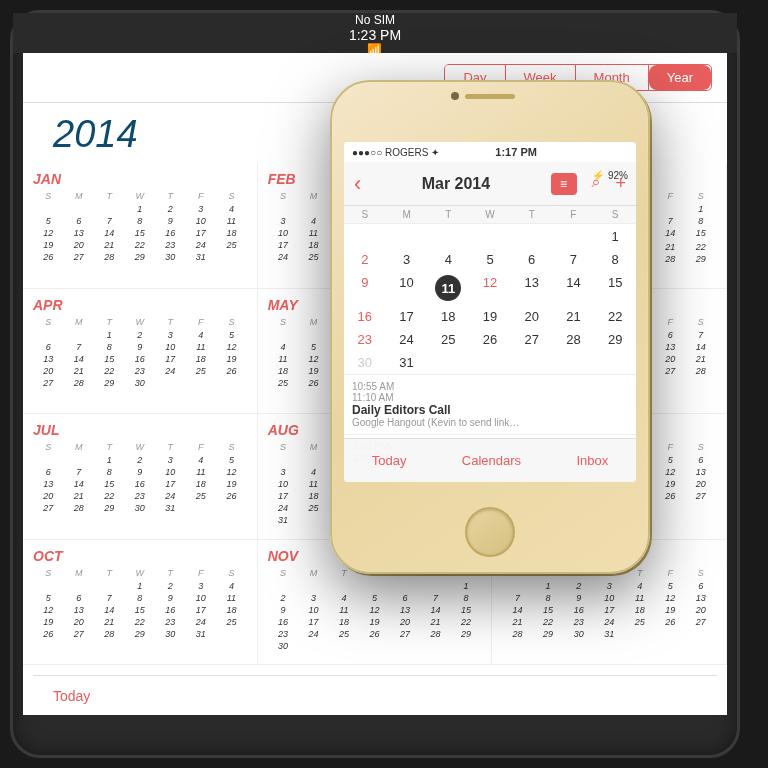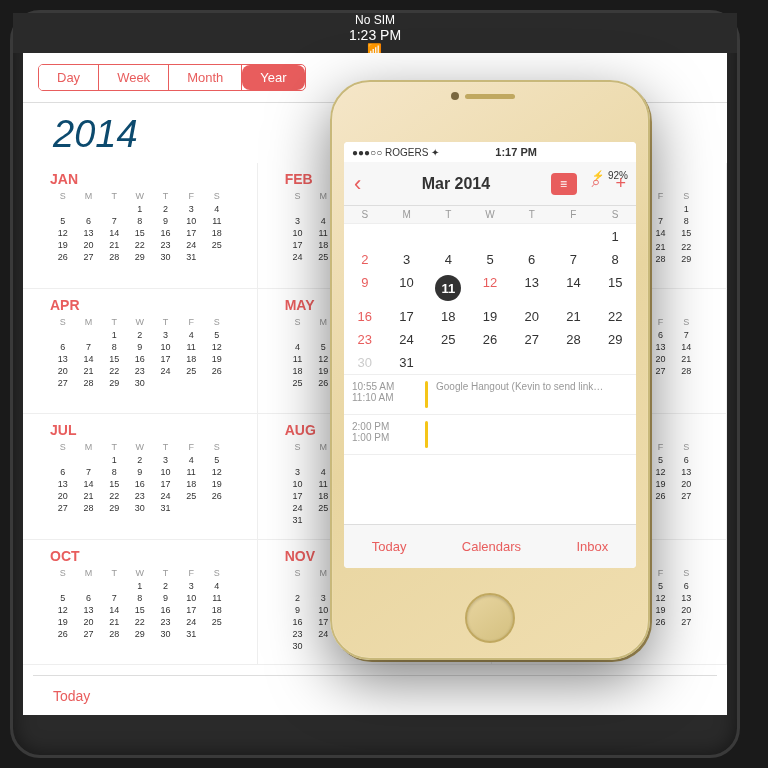--- a/index.html
+++ b/index.html
@@ -55,21 +55,21 @@
     .ipad-status .no-sim { font-size: 12px; }
     .ipad-status .time { font-size: 14px; font-weight: 500; }
     .wifi-icon { font-size: 12px; }
 
     
     .ipad-toolbar {
       height: 50px;
       border-bottom: 1px solid #ddd;
       display: flex;
       align-items: center;
-      justify-content: flex-start;
+      justify-content: flex-end;
       padding: 0 15px;
       gap: 5px;
     }
 
     .view-tabs {
       display: flex;
       border: 1.5px solid #e85d5d;
       border-radius: 5px;
       overflow: hidden;
     }
@@ -106,23 +106,24 @@
       left: 0;
       right: 0;
       bottom: 50px;
       display: grid;
       grid-template-columns: 1fr 1fr 1fr;
       grid-template-rows: 1fr 1fr 1fr 1fr;
       gap: 0;
     }
 
     .mini-month {
-      padding: 8px 27px;
+      padding: 8px 10px;
       border-right: 1px solid #eee;
       border-bottom: 1px solid #eee;
+      font-style: italic;
     }
 
     .mini-month-title {
       font-size: 14px;
       font-weight: 600;
       color: #e85d5d;
       margin-bottom: 4px;
     }
 
     .mini-cal-headers {
@@ -177,21 +178,21 @@
       font-size: 14px;
       cursor: pointer;
     }
 
     
     .iphone-frame {
       position: absolute;
       top: 80px;
       left: 330px;
       width: 320px;
-      height: 580px;
+      height: 494px;
       background: linear-gradient(145deg, #f5e6c8, #e8d5a0, #f0deb0);
       border-radius: 40px;
       border: 2px solid #c8b87a;
       box-shadow:
         0 20px 60px rgba(0,0,0,0.5),
         inset 0 0 1px rgba(255,255,255,0.8),
         2px 2px 0 #b8a060;
       z-index: 10;
     }
 
@@ -305,20 +306,21 @@
     .iphone-events {
       flex: 1;
       overflow: hidden;
     }
 
     .event-row {
       display: flex;
       border-bottom: 1px solid #eee;
       padding: 6px 8px;
       min-height: 40px;
+      flex-direction: column;
     }
 
     .event-time-col {
       width: 65px;
       flex-shrink: 0;
     }
 
     .event-time {
       font-size: 10px;
       color: #999;
@@ -1073,20 +1075,21 @@
     </div>
 
     <div class="iphone-events">
       <div class="event-row">
         <div class="event-time-col">
           <div class="event-time">10:55 AM</div>
           <div class="event-time">11:10 AM</div>
         </div>
         <div class="event-line"></div>
         <div class="event-content">
+          <div class="event-title">Daily Editors Call</div>
           <div class="event-sub">Google Hangout (Kevin to send link…</div>
         </div>
       </div>
       <div class="event-row">
         <div class="event-time-col">
           <div class="event-time">2:00 PM</div>
           <div class="event-time">1:00 PM</div>
         </div>
         <div class="event-line"></div>
       </div>

